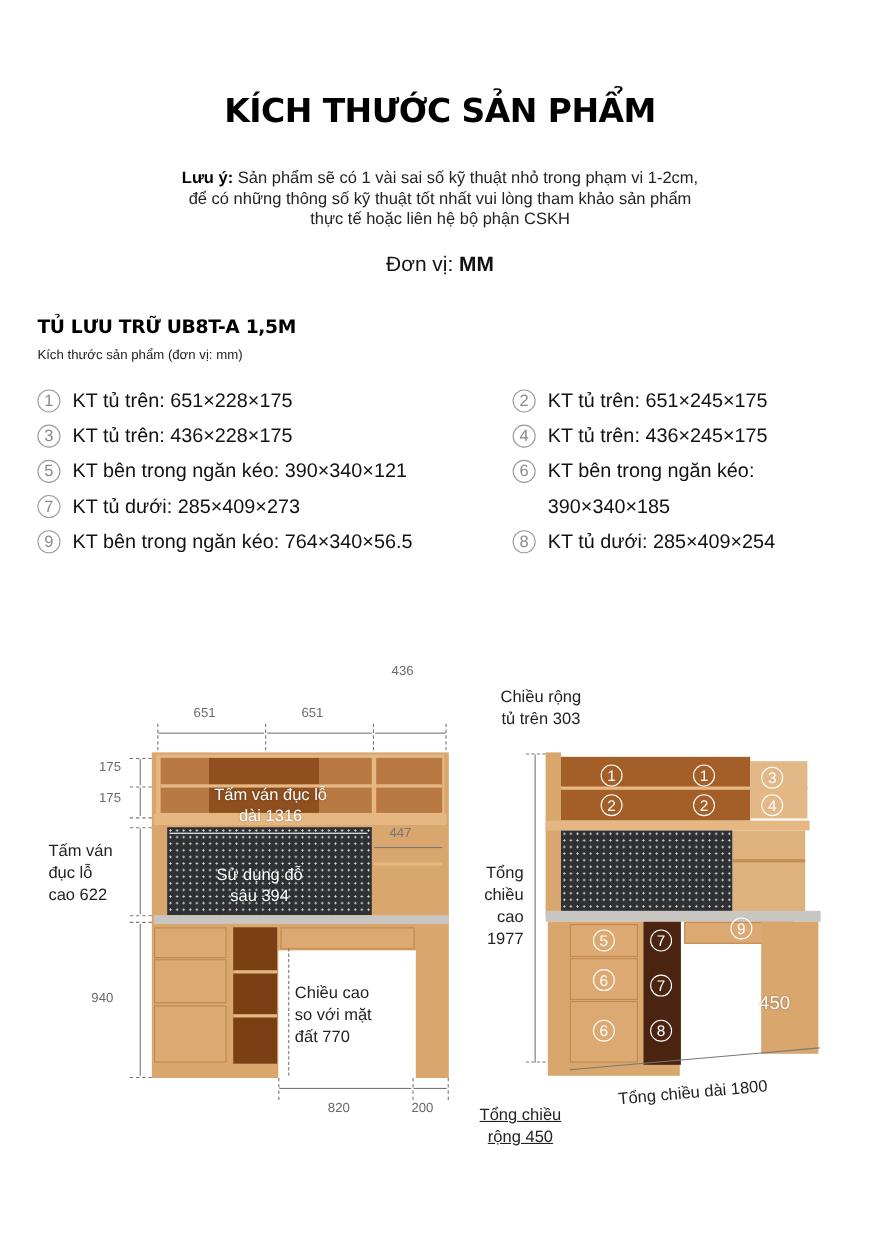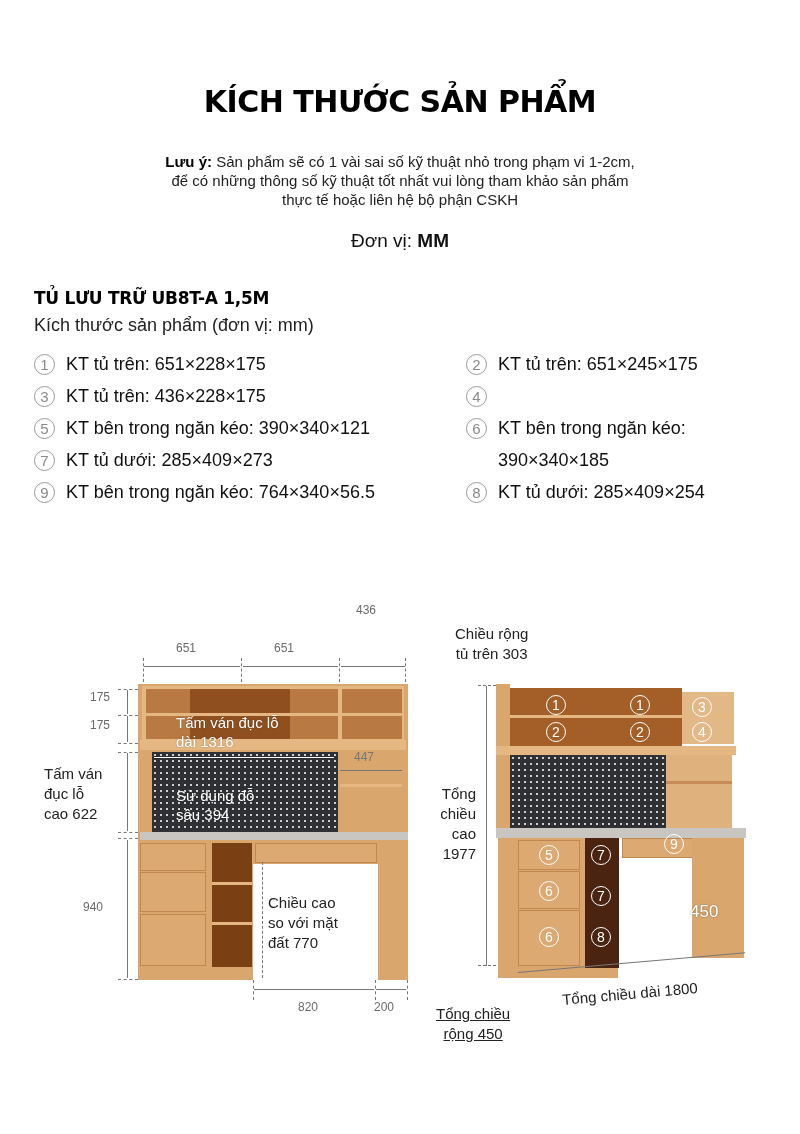--- a/index.html
+++ b/index.html
@@ -7,31 +7,31 @@
   body { font-family: "Liberation Sans", "DejaVu Sans", sans-serif; color: #111; position: relative; }
 
   .title { position: absolute; top: 84px; left: 0; width: 800px; text-align: center;
     font-family: "DejaVu Sans", sans-serif; font-weight: bold; font-size: 30px; letter-spacing: -0.5px; color: #000; }
   .note { position: absolute; top: 152px; left: 0; width: 800px; text-align: center; font-size: 15px; line-height: 19px; color: #222; }
   .note b { color: #000; }
   .unit { position: absolute; top: 230px; left: 0; width: 800px; text-align: center; font-size: 19px; color: #111; }
   .unit b { font-weight: bold; }
 
   .prod-name { position: absolute; top: 288px; left: 34px; font-family: "DejaVu Sans", sans-serif; font-weight: bold; font-size: 17px; color: #000; letter-spacing: -0.3px; }
-  .prod-sub { position: absolute; top: 315px; left: 34px; font-size: 18px; color: #222; }
+  .prod-sub { position: absolute; top: 315px; left: 34px; font-size: 12px; color: #222; }
 
   .spec { position: absolute; font-size: 18px; color: #111; display: flex; align-items: center; white-space: nowrap; }
   .circ { width: 21px; height: 21px; border: 1px solid #9a9a9a; border-radius: 50%; display: inline-flex; align-items: center; justify-content: center;
     font-size: 15px; color: #8a8a8a; margin-right: 11px; flex: none; }
   .spec-cont { position: absolute; font-size: 18px; color: #111; }
 
   
   .dim { position: absolute; font-size: 12px; color: #6a6a6a; }
   .label-dark { position: absolute; font-size: 15px; color: #222; line-height: 20px; }
-  .label-white { position: absolute; font-size: 15px; color: #fff; line-height: 19px; text-align: left; text-shadow: 0 0 2px rgba(0,0,0,0.3); }
+  .label-white { position: absolute; font-size: 15px; color: #fff; line-height: 19px; text-align: center; text-shadow: 0 0 2px rgba(0,0,0,0.3); }
   .hline { position: absolute; height: 0; border-top: 1px solid #777; }
   .vline { position: absolute; width: 0; border-left: 1px solid #777; }
   .dash-h { position: absolute; height: 0; border-top: 1px dashed #777; }
   .dash-v { position: absolute; width: 0; border-left: 1px dashed #777; }
 
   .wood { position: absolute; background: #d9a66e; }
   .wood-dark { position: absolute; background: #b87a42; }
   .wood-deep { position: absolute; background: #7a3f12; }
   .shelf { position: absolute; background: #e4b783; }
   .peg { position: absolute; background-color: #2f3033;
@@ -65,20 +65,21 @@
 <div class="spec" style="top:354px;left:466px;">
   <span class="circ">2</span>
   <span>KT tủ trên: 651×245×175</span>
 </div>
 <div class="spec" style="top:386px;left:34px;">
   <span class="circ">3</span>
   <span>KT tủ trên: 436×228×175</span>
 </div>
 <div class="spec" style="top:386px;left:466px;">
   <span class="circ">4</span>
+  <span>KT tủ trên: 436×245×175</span>
 </div>
 <div class="spec" style="top:418px;left:34px;">
   <span class="circ">5</span>
   <span>KT bên trong ngăn kéo: 390×340×121</span>
 </div>
 <div class="spec" style="top:418px;left:466px;">
   <span class="circ">6</span>
   <span>KT bên trong ngăn kéo:</span>
 </div>
 <div class="spec-cont" style="top:450px;left:498px;">390×340×185</div>

